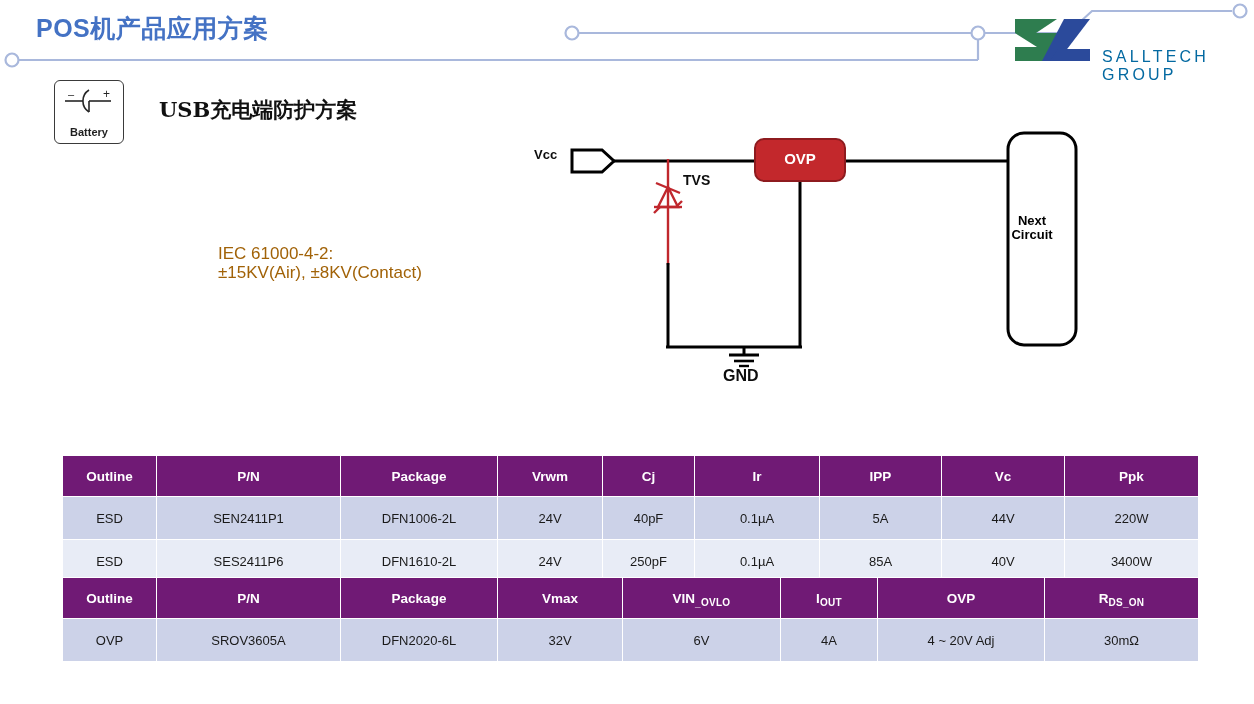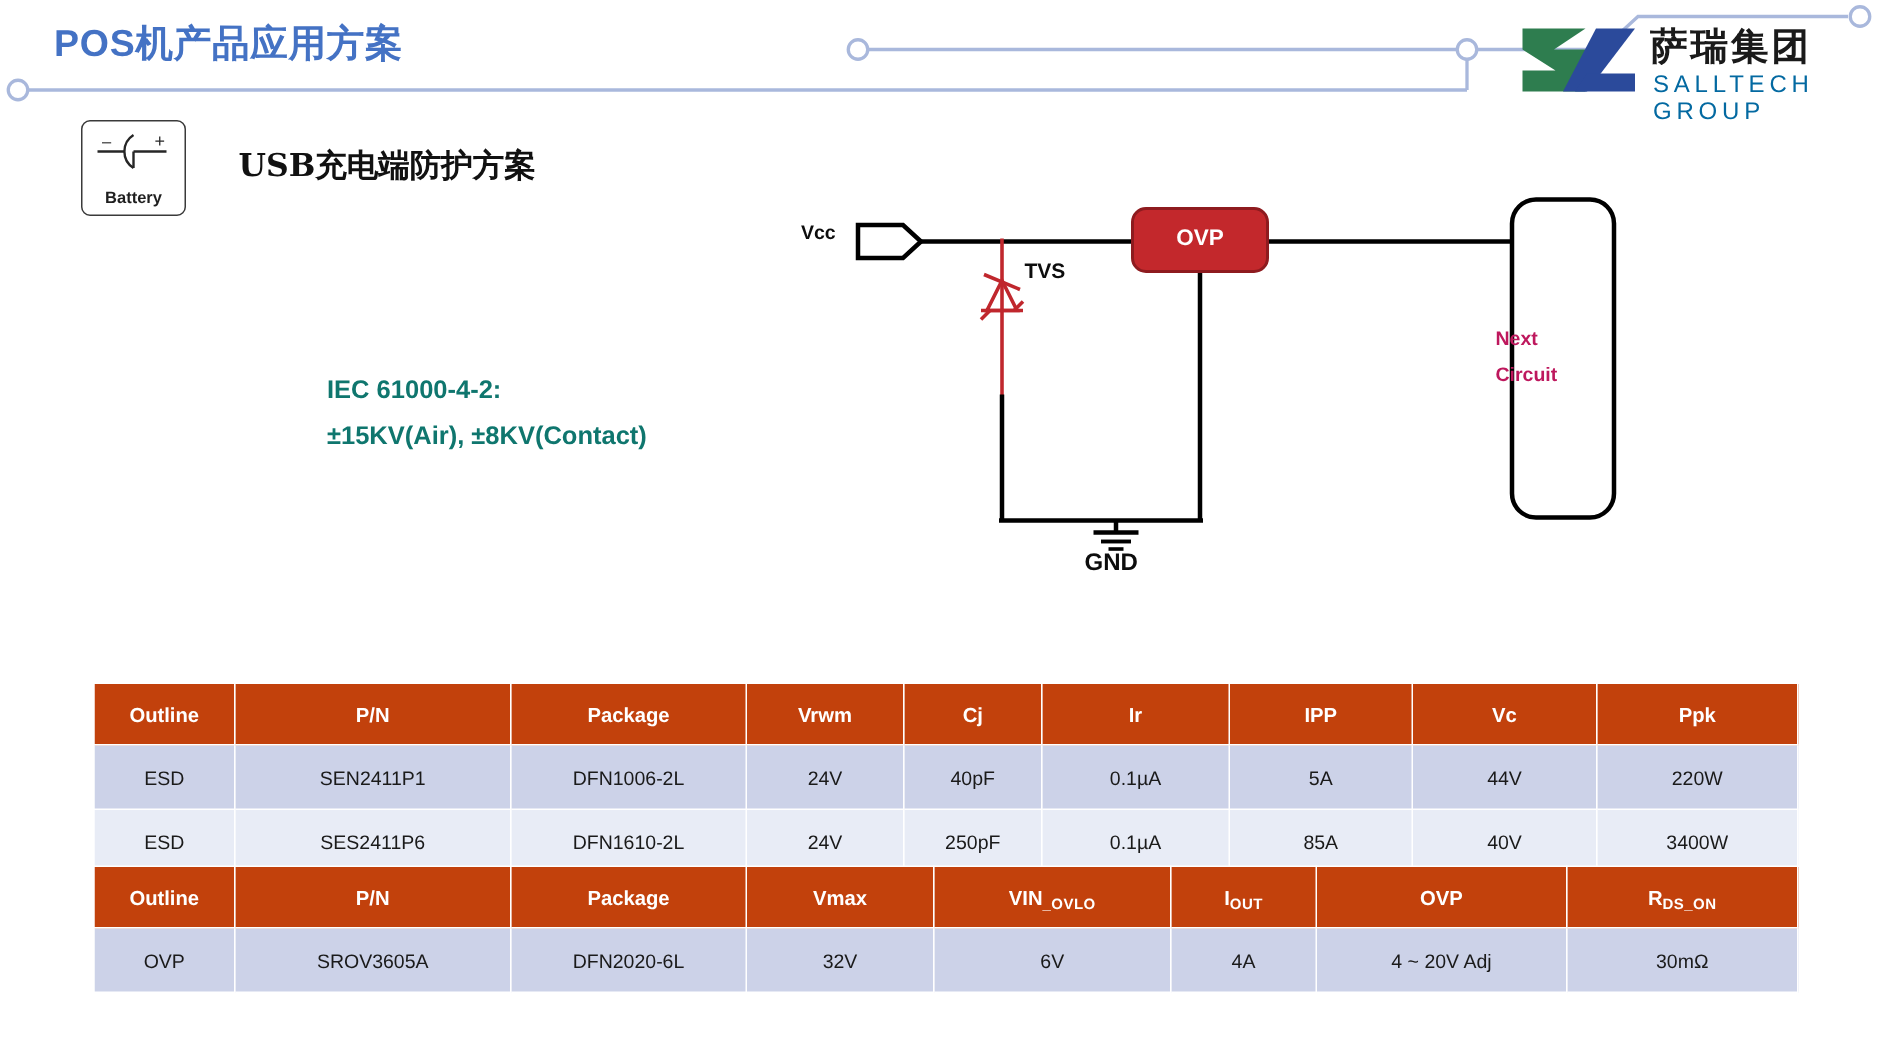--- a/index.html
+++ b/index.html
@@ -43,44 +43,44 @@
   }
 
   .subtitle{
     position:absolute;left:159px;top:96px;
     font-size:21px;font-weight:bold;color:#111;
     font-family:"DejaVu Serif","Liberation Serif",serif;
   }
 
   .iec{
     position:absolute;left:218px;top:244px;
-    font-size:17px;color:#0f766e;line-height:31px;white-space:pre-line;font-weight:bold;
+    font-size:17px;color:#a16207;line-height:19px;white-space:pre-line;
   }
 
   
   .circuit{position:absolute;left:520px;top:125px;width:580px;height:275px;}
   .lbl{position:absolute;font-weight:bold;color:#0d0d0d;}
   .lbl-vcc{left:14px;top:22px;font-size:13px;}
   .lbl-tvs{left:163px;top:47px;font-size:14px;}
   .lbl-gnd{left:203px;top:242px;font-size:16px;}
   .ovp-text{
     position:absolute;left:235px;top:25px;width:90px;text-align:center;
     font-size:15px;font-weight:bold;color:#fff;
   }
   .next-text{
-    position:absolute;left:477px;top:89px;width:70px;text-align:left;
-    font-size:13px;font-weight:bold;color:#be185d;line-height:24px;
+    position:absolute;left:477px;top:89px;width:70px;text-align:center;
+    font-size:13px;font-weight:bold;color:#000000;line-height:14px;
   }
 
   
   table{border-collapse:collapse;position:absolute;table-layout:fixed;}
   #tbl-esd{left:62px;top:455px;width:1136px;}
   #tbl-ovp{left:62px;top:577px;width:1136px;}
   th{
-    background:#c2410c;color:#fff;font-size:13.5px;font-weight:bold;
+    background:#701a75;color:#fff;font-size:13.5px;font-weight:bold;
     height:38px;border:1px solid #ffffff;text-align:center;
   }
   td{
     font-size:13px;color:#1a1a1a;height:40px;
     border:1px solid #ffffff;text-align:center;
   }
   tr.r-odd td{background:#ccd2e8;}
   tr.r-even td{background:#e8ecf6;}
   th sub{font-size:10px;font-weight:bold;vertical-align:baseline;
          position:relative;bottom:-3px;letter-spacing:.3px;}
@@ -103,21 +103,20 @@
     <circle cx="978" cy="33" r="6.5" fill="#ffffff" stroke="#A9B8DC" stroke-width="2.2"></circle>
     <circle cx="1240" cy="11" r="6.5" fill="#ffffff" stroke="#A9B8DC" stroke-width="2.2"></circle>
   </svg>
 
   <div class="logo">
     <svg class="logo-mark" viewBox="0 0 80 48">
       <polygon points="3,3 45,3 24,17 45,17 45,45 3,45 3,31 25,31 3,17" fill="#2E7D4F"></polygon>
       <polygon points="52,3 78,3 46,45 30,45" fill="#2B4A9B"></polygon>
       <polygon points="46,33 78,33 78,45 38,45" fill="#2B4A9B"></polygon>
     </svg>
-    <div class="logo-cn">萨瑞集团</div>
     <div class="logo-en">SALLTECH GROUP</div>
   </div>
 
   <div class="battery">
     <svg width="60" height="36" viewBox="0 0 60 36">
       <line x1="6" y1="16" x2="24" y2="16" stroke="#262626" stroke-width="1.6"></line>
       <path d="M30 5 A 13 13 0 0 0 30 27" fill="none" stroke="#262626" stroke-width="1.6"></path>
       <line x1="30" y1="27" x2="30" y2="16" stroke="#262626" stroke-width="1.6"></line>
       <line x1="30" y1="16" x2="52" y2="16" stroke="#262626" stroke-width="1.6"></line>
       <text x="9" y="13" font-size="11" font-family="Liberation Sans, sans-serif" fill="#262626">–</text>

